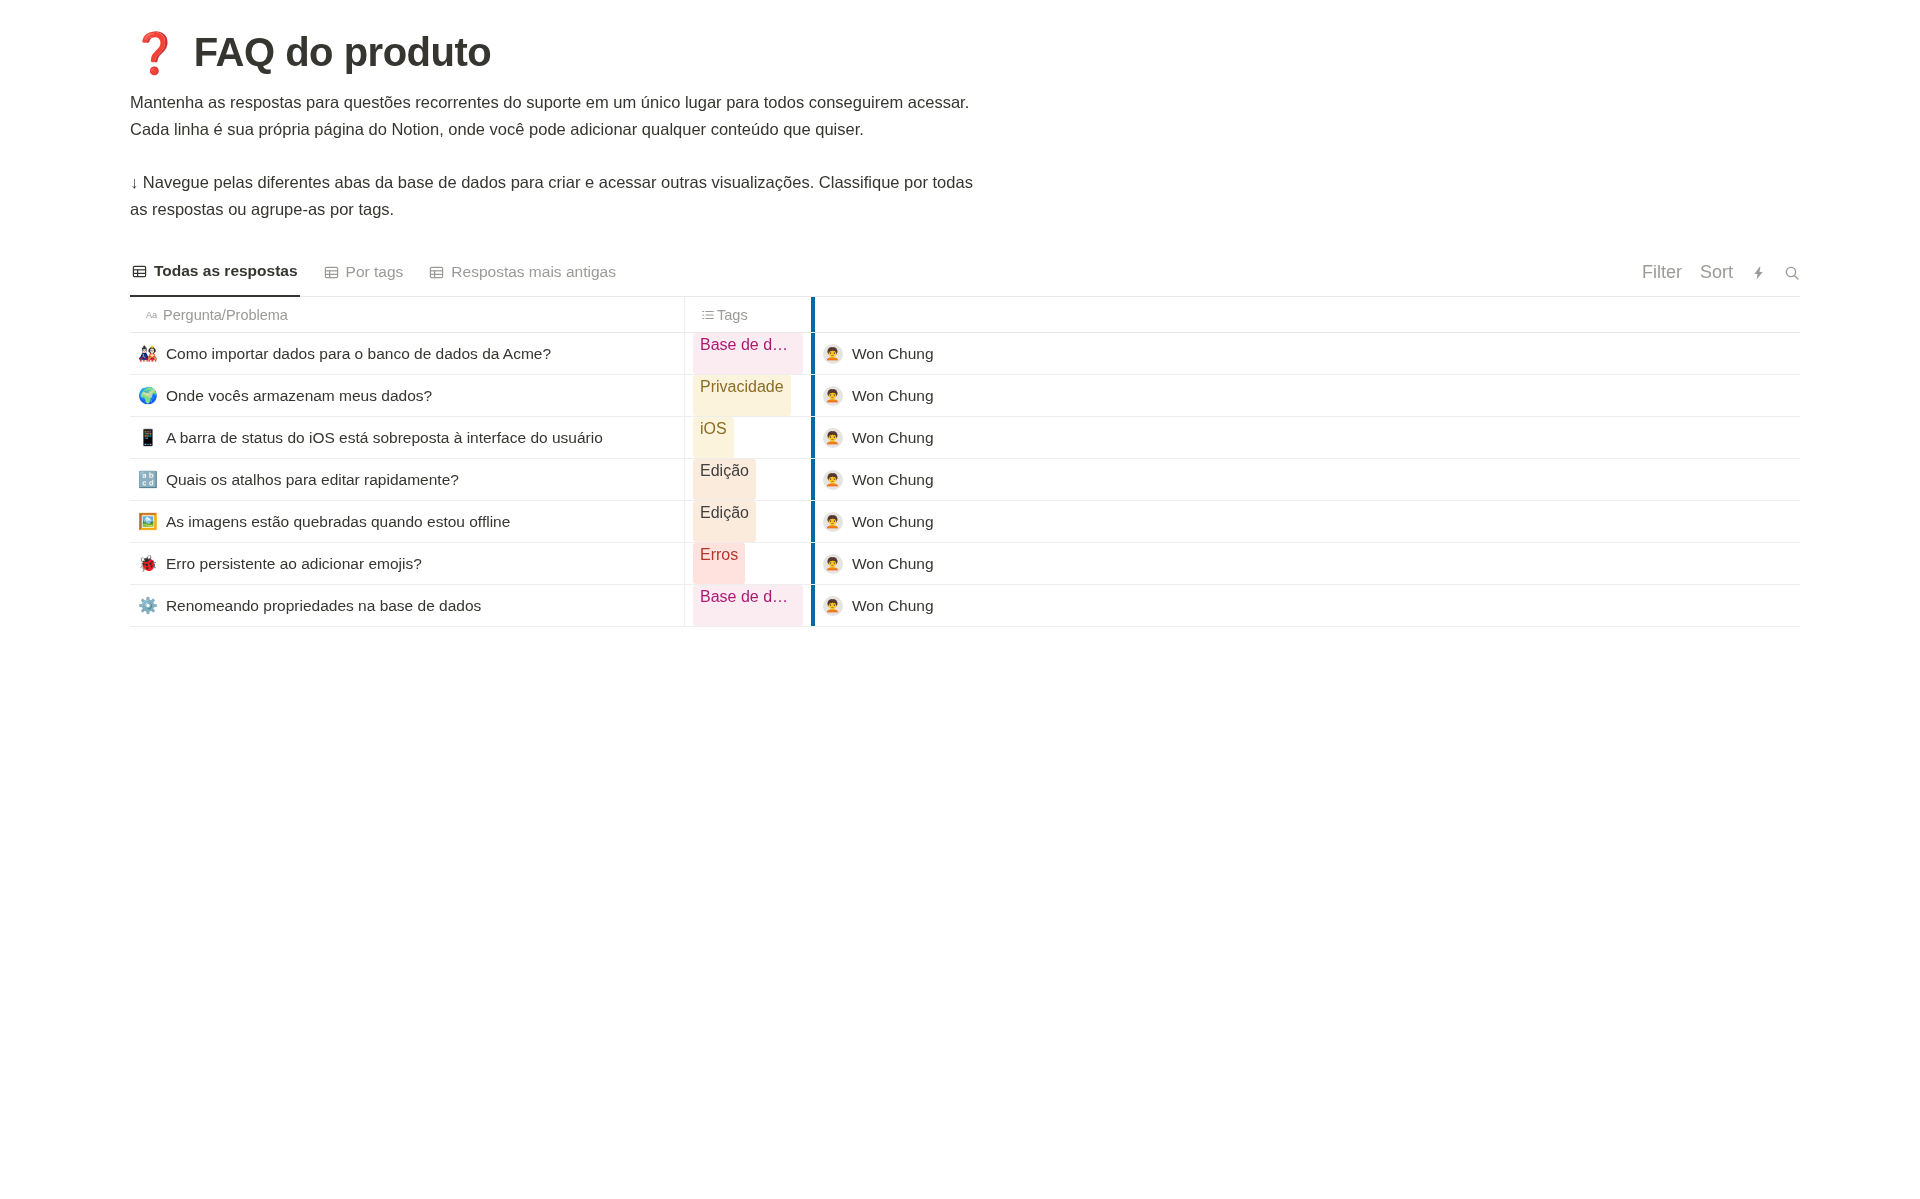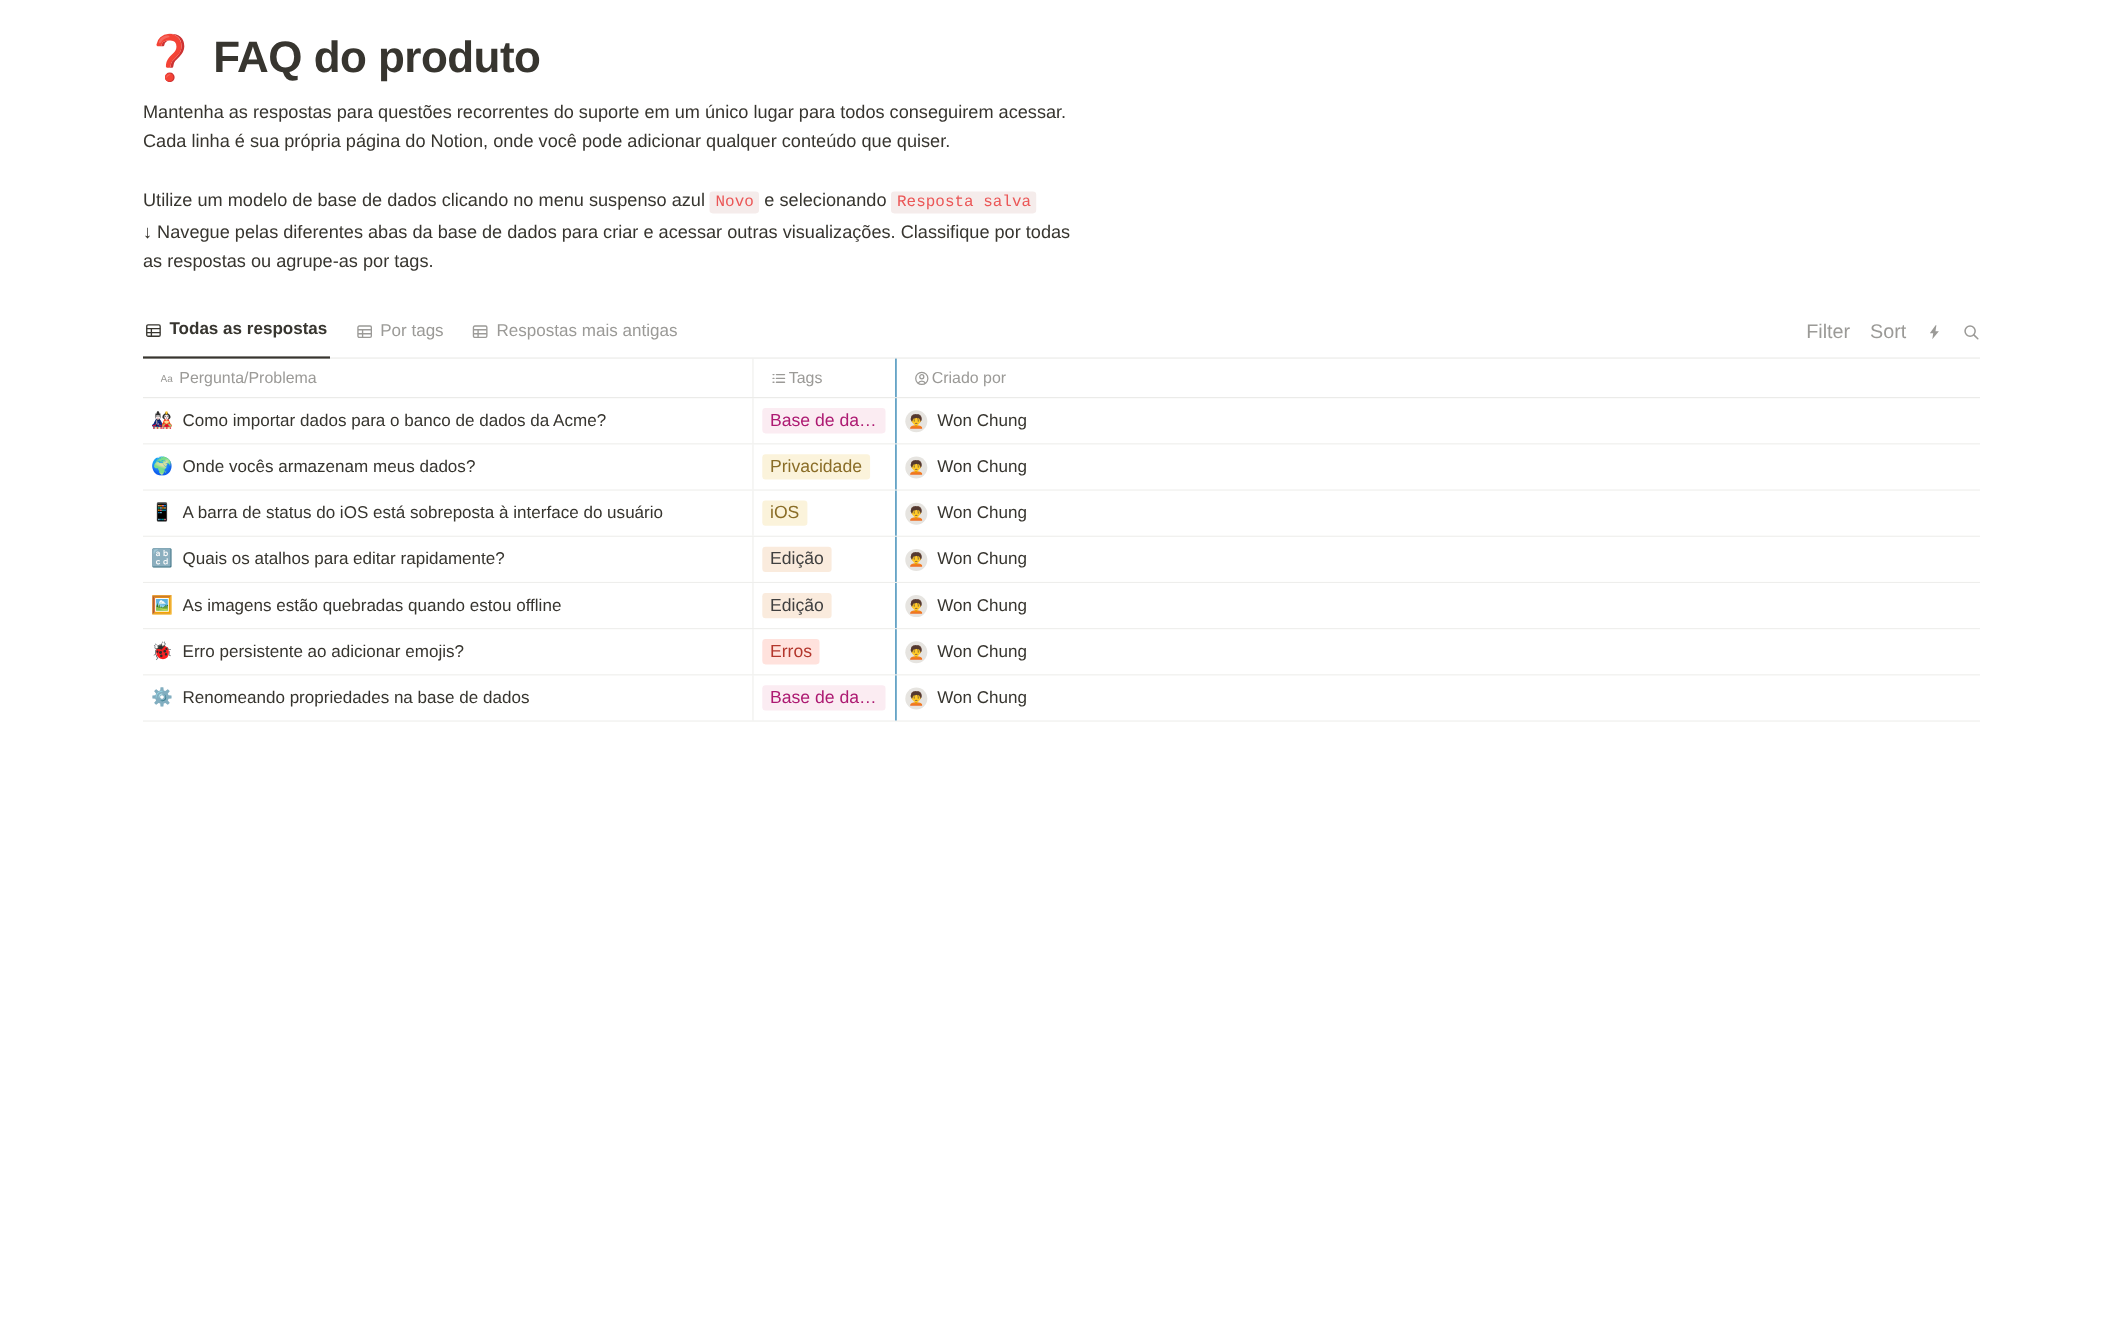--- a/index.html
+++ b/index.html
@@ -116,21 +116,21 @@
     white-space: nowrap;
   }
   .row {
     display: flex;
     border-bottom: 1px solid #eeeeec;
     height: 42px;
     align-items: stretch;
   }
   .row.header { border-bottom: 1px solid #e9e9e7; height: 36px; }
   .c-name { width: 555px; border-right: 1px solid #eeeeec; display: flex; align-items: center; padding: 0 8px; gap: 8px; }
-  .c-tags { width: 130px; border-right: 1px solid #0369a1; display: flex; align-items: center; padding: 0 8px; }
+  .c-tags { width: 130px; border-right: 4px solid #0369a1; display: flex; padding: 0 8px; }
   .c-user { flex: 1; display: flex; align-items: center; padding: 0 8px; gap: 9px; }
   .cell-emoji { font-size: 16px; line-height: 1; }
   .cell-text { color: #37352f; font-size: 15.5px; white-space: nowrap; overflow: hidden; text-overflow: ellipsis; }
   .tag {
     font-size: 16px;
     border-radius: 3px;
     padding: 2px 7px;
     max-width: 112px;
     overflow: hidden;
     text-overflow: ellipsis;
@@ -165,23 +165,20 @@
       <span class="title-emoji">❓</span>
       <span class="page-title">FAQ do produto</span>
     </div>
 
     <div class="para">
       <div>Mantenha as respostas para questões recorrentes do suporte em um único lugar para todos conseguirem acessar.</div>
       <div>Cada linha é sua própria página do Notion, onde você pode adicionar qualquer conteúdo que quiser.</div>
     </div>
 
     <div class="para spaced">
-      <div>
-        <span>Utilize um modelo de base de dados clicando no menu suspenso azul </span><code class="inline">Novo</code><span> e selecionando </span><code class="inline">Resposta salva</code>
-      </div>
       <div>↓ Navegue pelas diferentes abas da base de dados para criar e acessar outras visualizações. Classifique por todas</div>
       <div>as respostas ou agrupe-as por tags.</div>
     </div>
 
     <div class="tabs-bar">
       <div class="tabs">
 
         <div class="tab active">
           <span class="ticon">
             <svg width="15" height="15" viewBox="0 0 16 16" fill="none" stroke="#37352f" stroke-width="1.3">
@@ -258,32 +255,20 @@
                   <line x1="5.5" y1="4" x2="14" y2="4"></line>
                 <line x1="2" y1="8" x2="3" y2="8"></line>
                   <line x1="5.5" y1="8" x2="14" y2="8"></line>
                 <line x1="2" y1="12" x2="3" y2="12"></line>
                   <line x1="5.5" y1="12" x2="14" y2="12"></line>
               </svg>
             </span>
             <span>Tags</span>
           </div>
         </div>
-        <div class="c-user">
-          <div class="hdr-cell">
-            <span>
-              <svg width="14" height="14" viewBox="0 0 16 16" fill="none" stroke="#9b9a97" stroke-width="1.3">
-                <circle cx="8" cy="8" r="6.3"></circle>
-                <circle cx="8" cy="6.3" r="2.1"></circle>
-                <path d="M4.1 13.2a4.3 4.3 0 0 1 7.8 0"></path>
-              </svg>
-            </span>
-            <span>Criado por</span>
-          </div>
-        </div>
       </div>
 
       <div class="row">
         <div class="c-name">
           <span class="cell-emoji">🎎</span>
           <span class="cell-text">Como importar dados para o banco de dados da Acme?</span>
         </div>
         <div class="c-tags">
           <span class="tag tag-pink">Base de dad…</span>
         </div>

